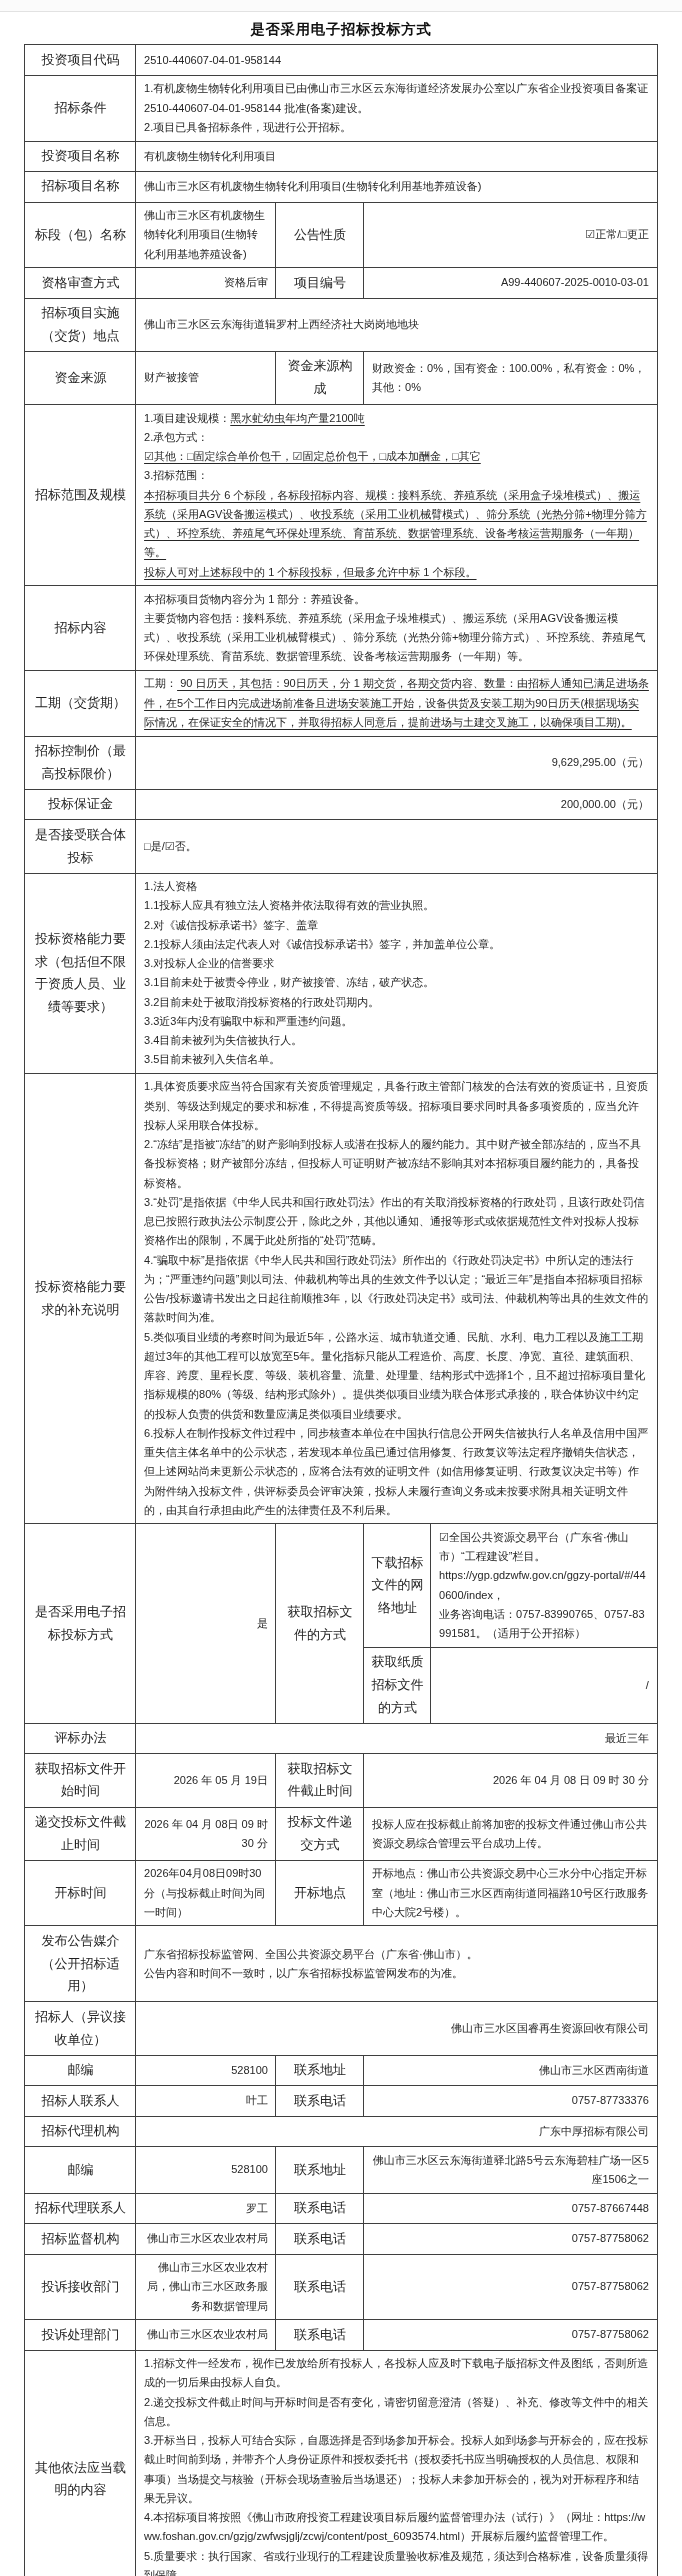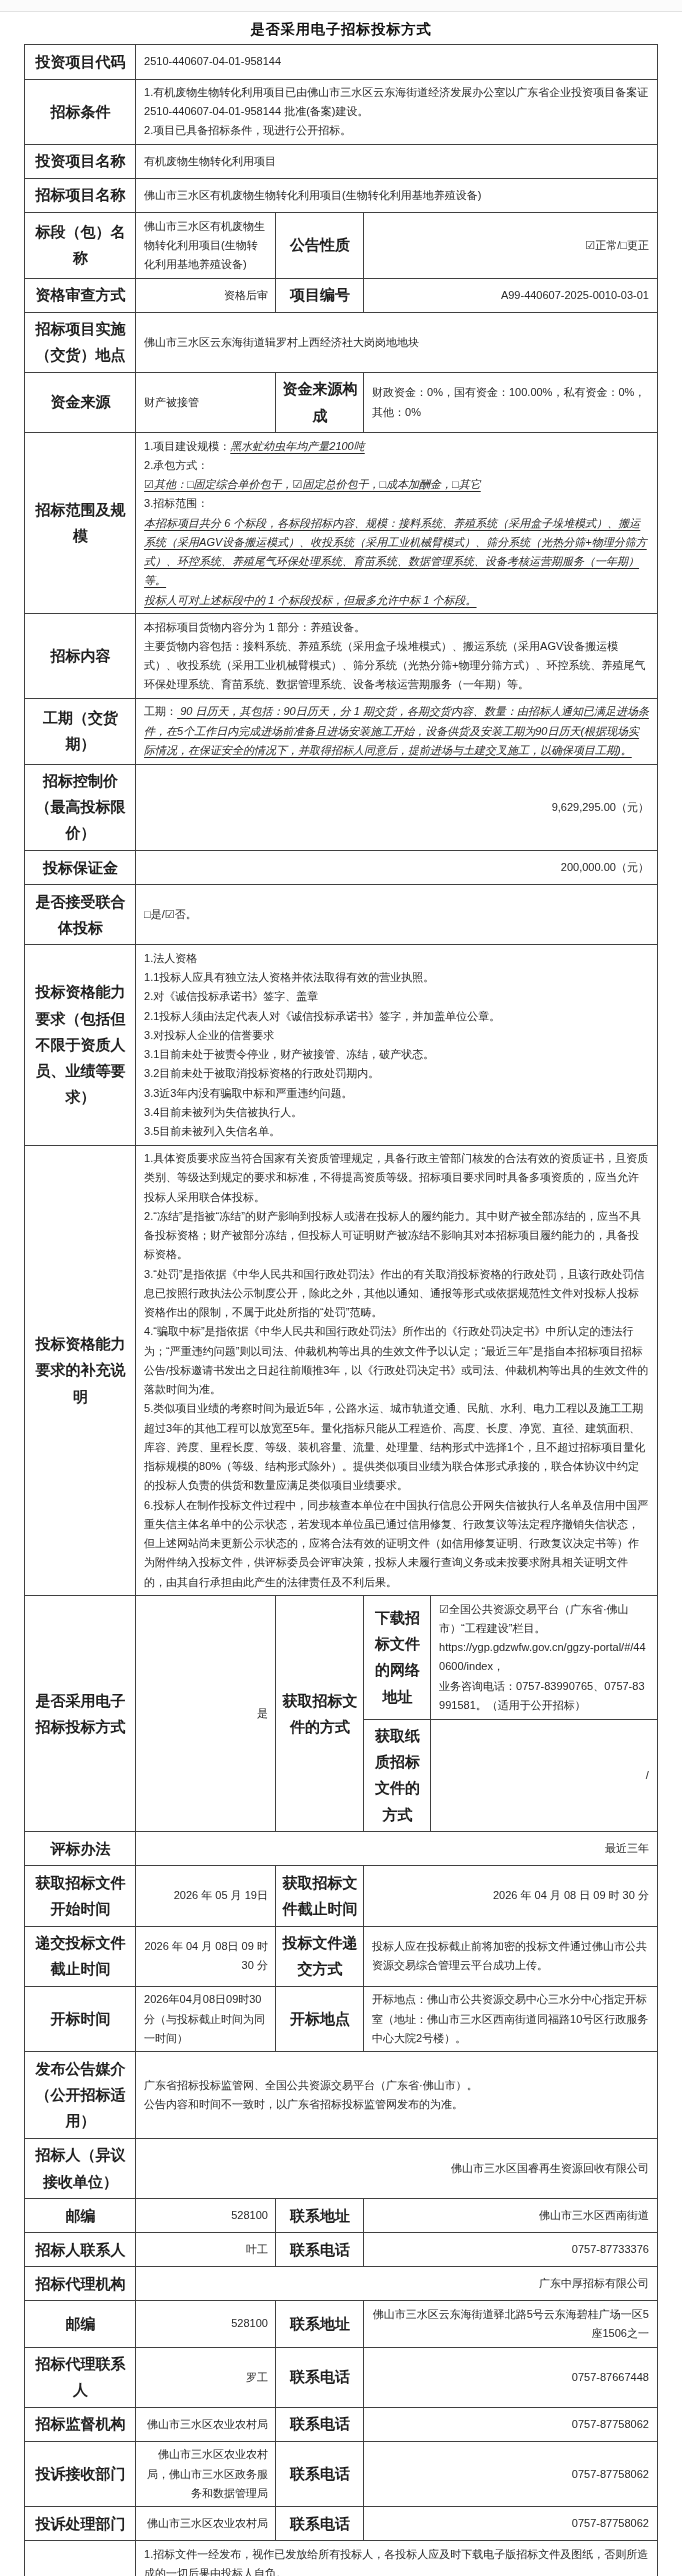--- a/index.html
+++ b/index.html
@@ -21,26 +21,26 @@
   }
   td {
     border:0.8px solid #3f3f3f;
     font-size:11px; line-height:1.75;
     padding:3.4px 7.6px;
     vertical-align:middle;
     word-break:break-all;
     overflow-wrap:anywhere;
   }
   td.lbl {
-    text-align:center; font-weight:bold; font-size:15px;
+    text-align:center; font-weight:normal; font-size:13px;
     padding:3.4px 5px; color:#1f1f1f;
   }
   td.center { text-align:right; }
   .pre { white-space:pre-line; }
-  .u { text-decoration:underline; text-underline-offset:2.5px;font-style:italic; }
+  .u { text-decoration:underline; text-underline-offset:2.5px; }
   .footer-date { text-align:center; font-size:14px; margin:8.4px 0 11.8px 0; color:#262626; }
 </style>
 </head>
 <body>
 
 <div class="top-strip"></div>
 
 <div class="page-title">是否采用电子招标投标方式</div>
 
 <table class="doc">

